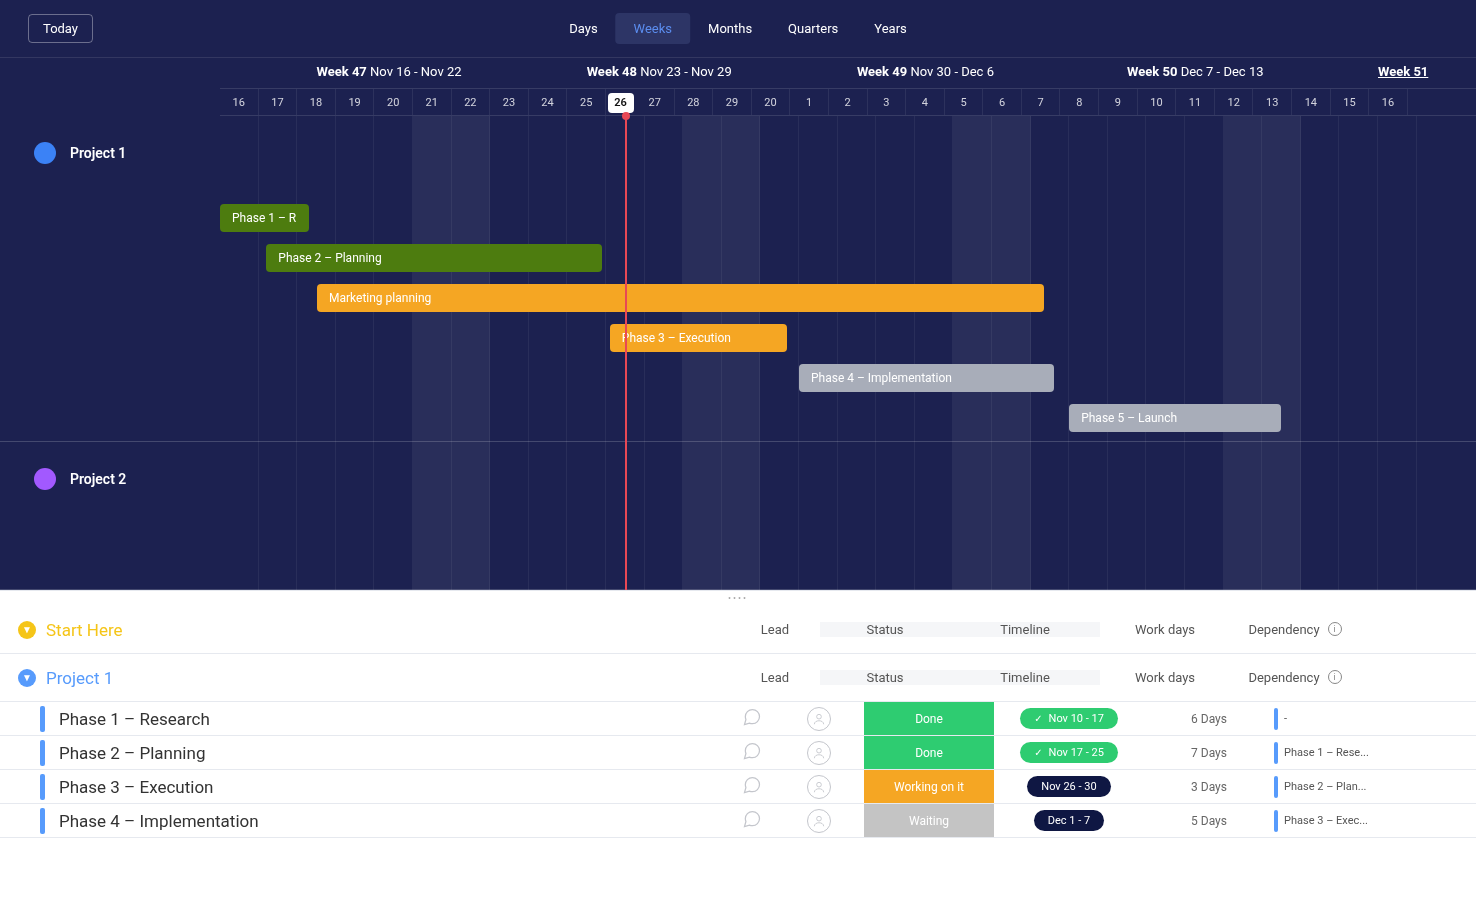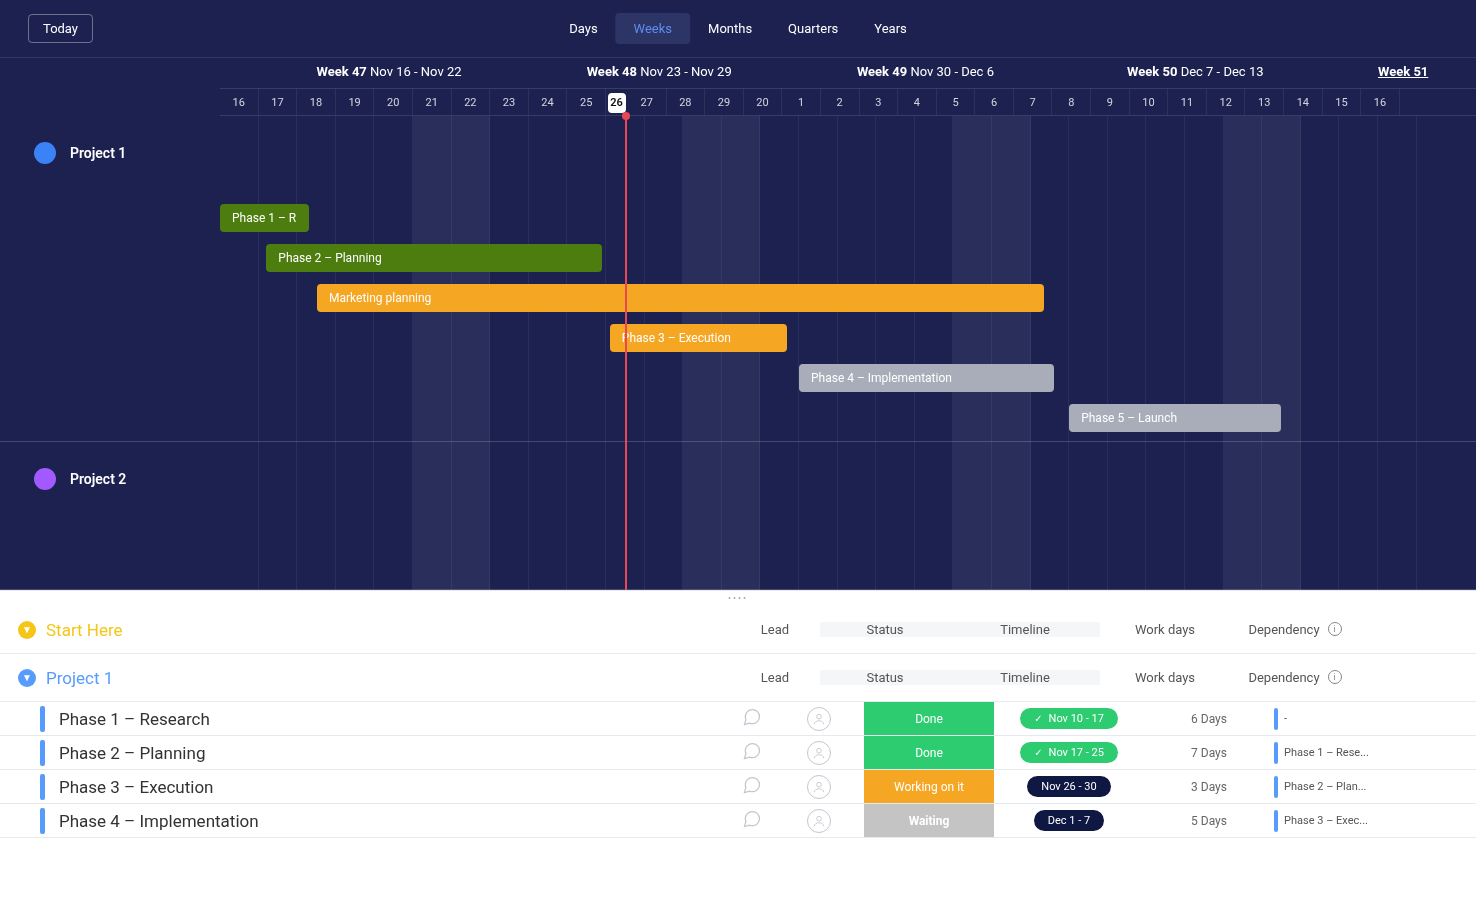--- a/index.html
+++ b/index.html
@@ -9,21 +9,21 @@
 .today-btn { border:1px solid rgba(255,255,255,0.35); color:#fff; background:transparent; padding:6px 14px; border-radius:4px; font-size:13px; cursor:pointer; }
 .zoom-tabs { position:absolute; left:50%; transform:translateX(-50%); display:flex; gap:0; }
 .zoom-tab { color:#fff; padding:8px 18px; font-size:13px; border-radius:4px; cursor:pointer; }
 .zoom-tab.active { background:#2d3566; color:#5b8def; }
 .timeline-hdr { margin-left:220px; position:relative; }
 .week-row { height:30px; display:flex; }
 .week-lbl { position:absolute; font-size:13px; color:#fff; top:6px; white-space:nowrap; }
 .week-lbl b { font-weight:700; }
 .day-row { height:28px; display:flex; border-top:1px solid rgba(255,255,255,0.12); border-bottom:1px solid rgba(255,255,255,0.12); }
 .day-cell { width:38.6px; flex-shrink:0; text-align:center; font-size:11px; color:rgba(255,255,255,0.8); line-height:28px; border-right:1px solid rgba(255,255,255,0.08); }
-.day-cell.today-d { background:#fff; color:#111; border-radius:4px; margin:4px 2px; line-height:20px; height:20px; width:18px; font-weight:600; }
+.day-cell.today-d { background:#fff; color:#111; border-radius:4px; margin:4px 2px; line-height:20px; height:20px; width:26px; font-weight:600; }
 .grid-bg { position:absolute; top:116px; left:220px; right:0; bottom:0; }
 .gcol { position:absolute; top:0; bottom:0; width:38.6px; border-right:1px solid rgba(255,255,255,0.06); }
 .wknd { background:rgba(255,255,255,0.06); }
 .today-line { position:absolute; top:0; bottom:0; width:2px; background:#e84855; z-index:5; }
 .today-dot { position:absolute; top:-4px; left:-3px; width:8px; height:8px; border-radius:50%; background:#e84855; }
 .proj-row { position:relative; height:326px; border-bottom:1px solid rgba(255,255,255,0.18); }
 .proj-row.p2 { height:148px; }
 .proj-label { position:absolute; left:34px; top:26px; display:flex; align-items:center; gap:14px; z-index:3; }
 .proj-dot { width:22px; height:22px; border-radius:50%; }
 .proj-name { color:#fff; font-size:14px; font-weight:600; }
@@ -48,21 +48,21 @@
 .hdr-grey { background:#f5f6f8; }
 .task-row { display:flex; align-items:center; height:34px; border-bottom:1px solid #e6e9ef; }
 .task-left { flex:0 0 730px; display:flex; align-items:center; padding-left:40px; font-size:17px; color:#333; }
 .task-bar-ind { width:5px; height:26px; background:#579bfc; border-radius:2px; margin-right:14px; }
 .chat-ic { flex:0 0 44px; text-align:center; color:#c4c6cc; font-size:18px; }
 .lead-cell { flex:0 0 90px; text-align:center; color:#c4c6cc; }
 .lead-ic { width:24px; height:24px; border:1px solid #c4c6cc; border-radius:50%; display:inline-flex; align-items:center; justify-content:center; }
 .status-cell { flex:0 0 130px; height:100%; display:flex; align-items:center; justify-content:center; color:#fff; font-size:12px; }
 .st-done { background:#2ecc71; }
 .st-work { background:#f5a623; }
-.st-wait { background:#c4c4c4;font-weight:bold; }
+.st-wait { background:#c4c4c4; }
 .tl-cell { flex:0 0 150px; display:flex; align-items:center; justify-content:center; }
 .tl-pill { padding:4px 14px; border-radius:14px; color:#fff; font-size:11px; display:flex; align-items:center; gap:6px; }
 .tl-green { background:#2ecc71; }
 .tl-dark { background:#0f1743; }
 .check { font-size:10px; }
 .wd-cell { flex:0 0 130px; text-align:center; font-size:12px; color:#666; }
 .dep-cell { flex:0 0 130px; display:flex; align-items:center; }
 .dep-ind { width:4px; height:22px; background:#579bfc; border-radius:2px; margin-right:6px; }
 .dep-txt { font-size:11px; color:#555; overflow:hidden; text-overflow:ellipsis; white-space:nowrap; max-width:110px; }
 </style>

